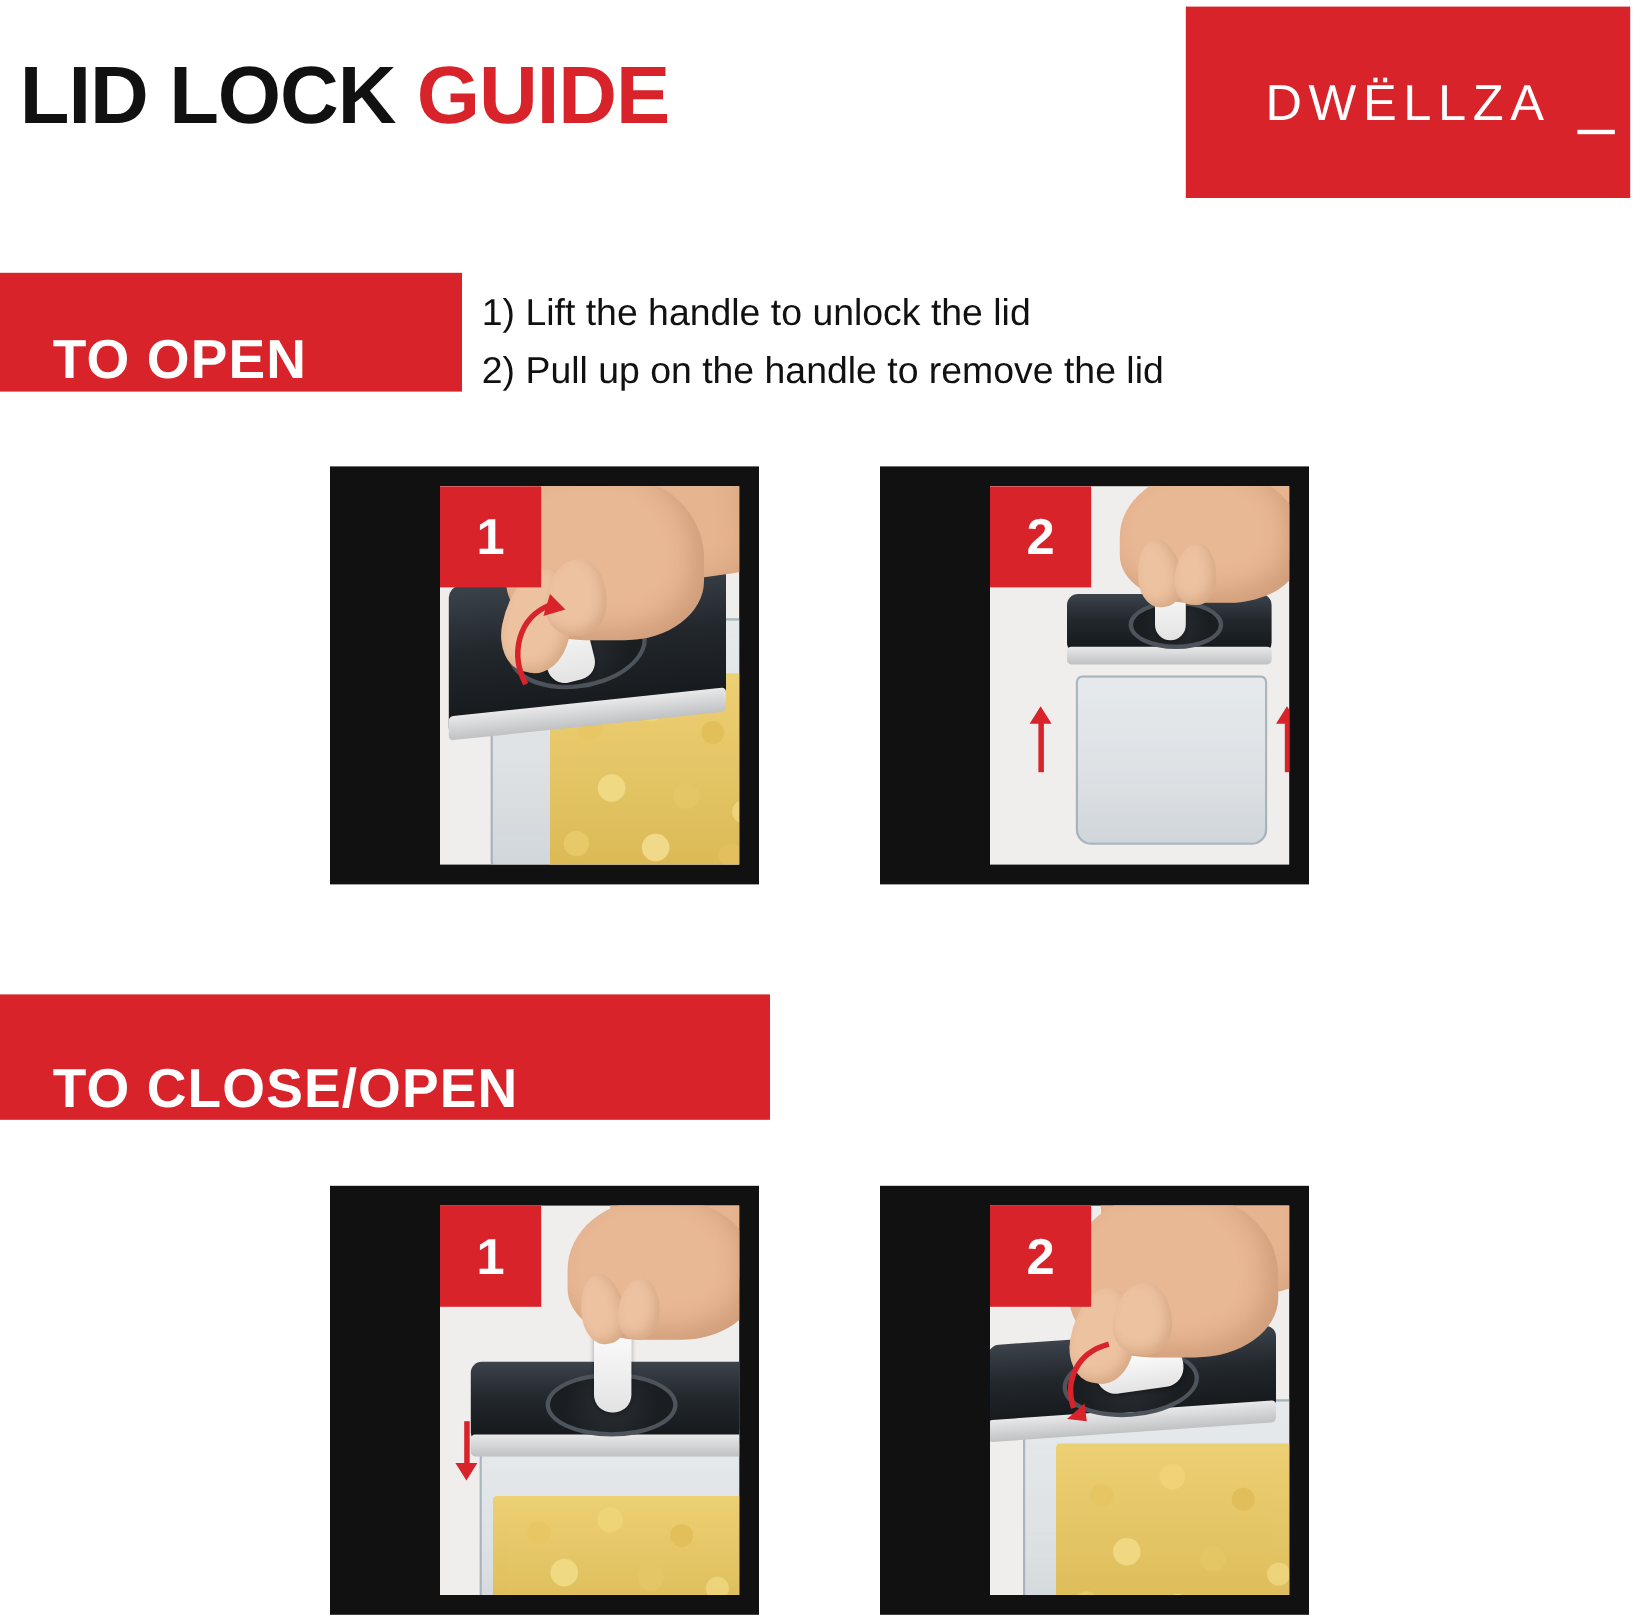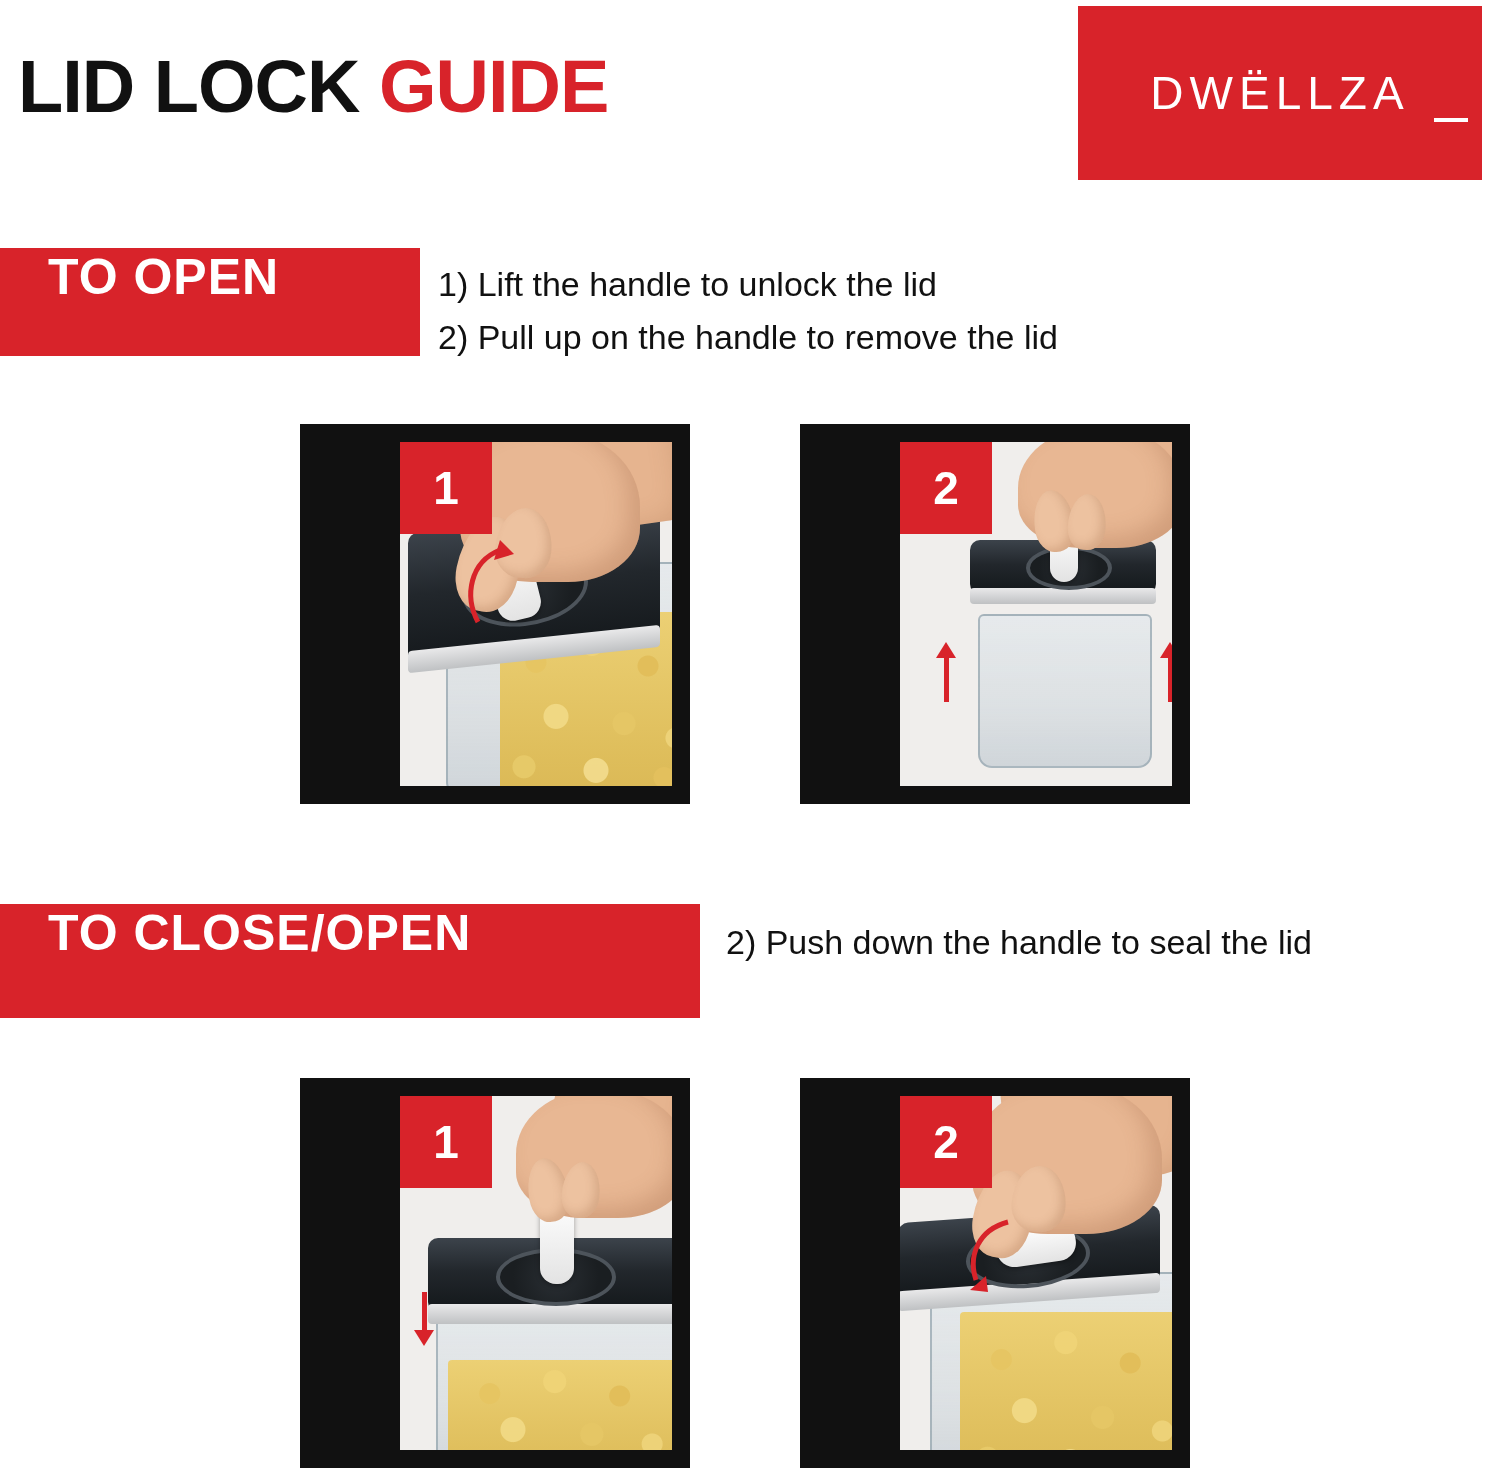--- a/index.html
+++ b/index.html
@@ -64,21 +64,21 @@
     width: 34px;
     height: 4px;
     background: #ffffff;
   }
 
   
   .section-banner {
     position: absolute;
     background: #d8232a;
     display: flex;
-    align-items: flex-start;
+    align-items: flex-end;
   }
   .section-banner .label {
     color: #ffffff;
     font-size: 50px;
     font-weight: bold;
     letter-spacing: 1px;
     padding-left: 48px;
     white-space: nowrap;
   }
 
@@ -286,21 +286,20 @@
     </div>
     <div class="step-badge">2</div>
   </div>
 </div>
 
 <div class="section-banner" style="left:0; top:904px; width:700px; height:114px;">
   <span class="label">TO CLOSE/OPEN</span>
 </div>
 
 <div class="steps-text" style="left:726px; top:916px;">
-  <span class="step-line">2) Push down the handle to seal the lid</span>
 </div>
 
 <div class="photo-frame" style="left:300px; top:1078px; height:390px;">
   <div class="photo-inner">
     <div class="scene">
 
       <div class="jar" style="left:36px; top:204px; width:254px; height:180px;"></div>
       <div class="pasta-fill" style="left:48px; top:264px; width:232px; height:120px; border-radius:4px; opacity:.95;"></div>
 
       <div class="lid" style="left:28px; top:142px; width:256px; height:74px; border-radius:10px;"></div>

